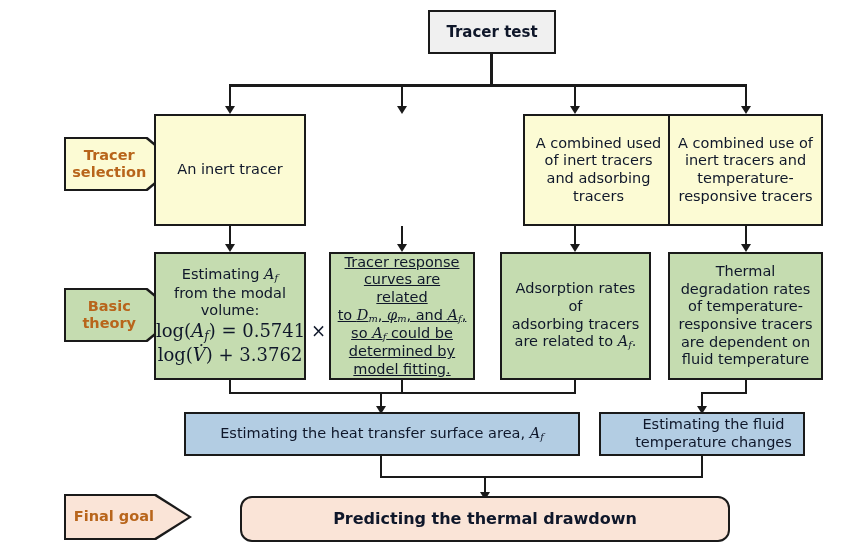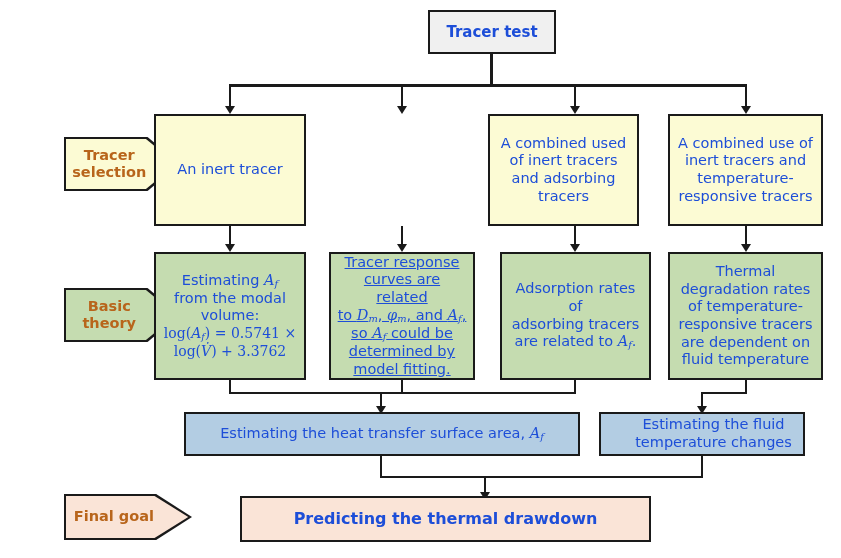--- a/index.html
+++ b/index.html
@@ -20,21 +20,21 @@
     background: #ffffff;
   }
   .box {
     position: absolute;
     box-sizing: border-box;
     border: 2px solid #1a1a1a;
     display: flex;
     align-items: center;
     justify-content: center;
     text-align: center;
-    color: #1d4ed8;
+    color: #0f172a;
     line-height: 1.22;
   }
   .box .inner {
     padding: 2px 6px;
     width: 100%;
   }
   .box-root {
     background: #f0f0f0;
     font-weight: bold;
     font-size: 15px;
@@ -102,21 +102,21 @@
   
   .mi { font-family: "DejaVu Serif", "Liberation Serif", serif; font-style: italic; }
   sub {
     font-size: 0.68em;
     vertical-align: -0.22em;
     font-style: italic;
     font-family: "DejaVu Serif", "Liberation Serif", serif;
   }
   .eq {
     font-family: "DejaVu Serif", "Liberation Serif", serif;
-    font-size: 14px;
+    font-size: 18px;
     white-space: nowrap;
   }
 </style>
 </head>
 <body>
 
 <div id="canvas">
 
   <div class="box box-root" style="left:428px; top:10px; width:128px; height:44px;">
     <span class="inner">Tracer test</span>
@@ -141,21 +141,21 @@
       <span>Tracer</span><br>
       <span>selection</span>
     </span>
   </div>
 
   <div class="box box-yellow" style="left:154px; top:114px; width:152px; height:112px;">
     <span class="inner">An inert tracer</span>
   </div>
 
 
-  <div class="box box-yellow" style="left:488px; top:114px; width:151px; height:112px;">
+  <div class="box box-yellow" style="left:523px; top:114px; width:151px; height:112px;">
     <span class="inner">A combined used of inert tracers and adsorbing tracers</span>
   </div>
 
   <div class="box box-yellow" style="left:668px; top:114px; width:155px; height:112px;">
     <span class="inner">A combined use of inert tracers and temperature-responsive tracers</span>
   </div>
 
   <div class="ln" style="left:229px; top:226px; width:2px; height:22px;"></div>
   <div class="arrowhead" style="left:225px; top:244px;"></div>
   <div class="ln" style="left:401px; top:226px; width:2px; height:22px;"></div>
@@ -230,17 +230,17 @@
   <div class="ln" style="left:701px; top:456px; width:2px; height:22px;"></div>
   <div class="ln" style="left:380px; top:476px; width:323px; height:2px;"></div>
   <div class="ln" style="left:484px; top:476px; width:2px; height:20px;"></div>
   <div class="arrowhead" style="left:480px; top:492px;"></div>
 
   <div class="rowlabel lab-peach" style="left:28px; top:494px; width:128px; height:46px;">
     <span class="fill"></span>
     <span class="txt">Final goal</span>
   </div>
 
-  <div class="box box-final" style="left:240px; top:496px; width:411px; height:46px;">
+  <div class="box box-final" style="left:240px; top:496px; width:490px; height:46px;border-radius:12px;">
     <span class="inner">Predicting the thermal drawdown</span>
   </div>
 
 </div>
 
 </body></html>

